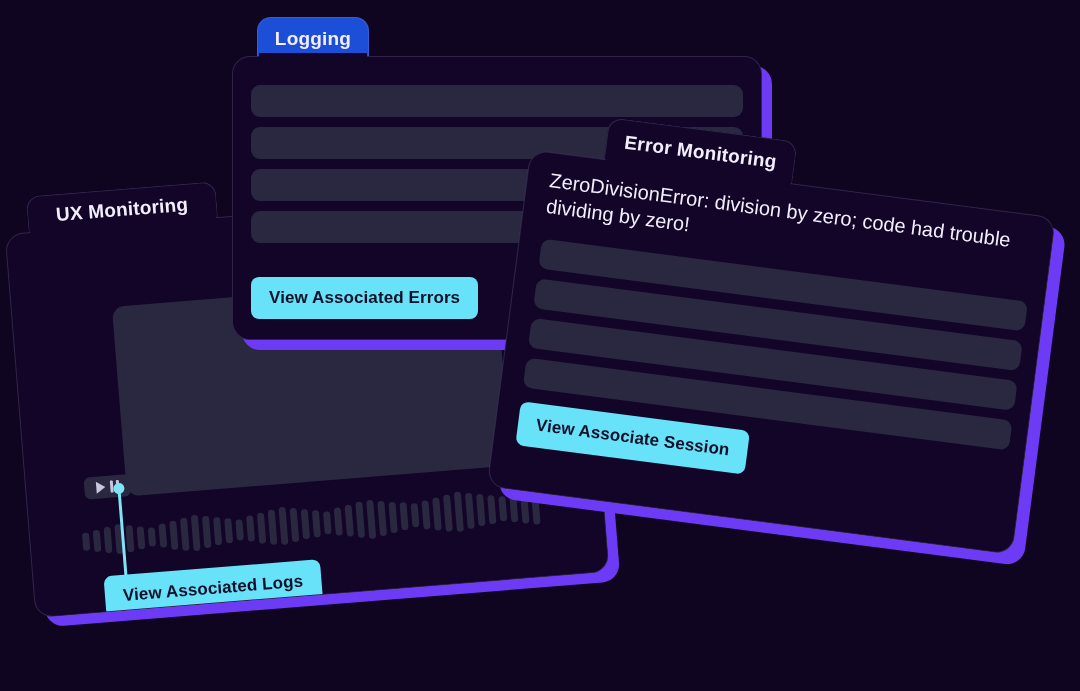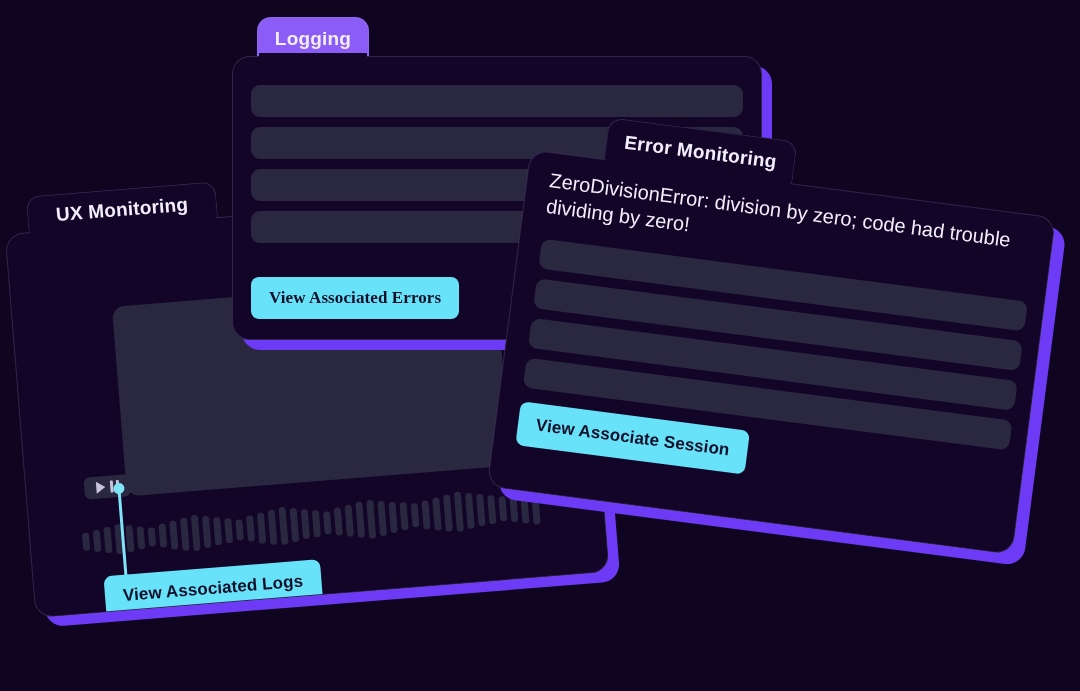--- a/index.html
+++ b/index.html
@@ -237,21 +237,20 @@
   }
   .log-row {
     left: 18px;
     width: 492px;
     height: 32px;
   }
   #log-cta {
     left: 18px;
     top: 220px;
     height: 42px;
-    font-family: Liberation Serif, serif;
   }
 
   
   #err-wrap {
     left: 496px;
     top: 136px;
     width: 580px;
     height: 440px;
     transform: rotate(7.4deg);
   }
@@ -367,21 +366,21 @@
         </div>
       <div id="ux-playhead" style="background: rgb(127, 228, 245);"></div>
 
       <button class="cta-button" id="ux-cta" style="background: rgb(104, 226, 248); color: rgb(16, 16, 42);">View Associated Logs</button>
     </div>
     <div class="tab-seam" id="ux-tab-seam" style="background: rgb(18, 5, 40);"></div>
   </div>
 
   <div class="card-wrap" id="log-wrap">
     <div class="card-shadow" id="log-shadow" style="background: rgb(109, 59, 245);"></div>
-    <div class="card-tab" id="log-tab" style="background: #8b5cf6;">
+    <div class="card-tab" id="log-tab" style="background: #1d4ed8;">
       <span class="card-tab-label" style="color: rgb(242, 238, 251);">Logging</span>
     </div>
     <div class="card-body" id="log-body" style="background: rgb(18, 5, 40);">
       <div id="log-rows">
           <div class="row-placeholder log-row" style="top: 28px; background: rgb(42, 39, 65);"></div>
           <div class="row-placeholder log-row" style="top: 70px; background: rgb(42, 39, 65);"></div>
           <div class="row-placeholder log-row" style="top: 112px; background: rgb(42, 39, 65);"></div>
           <div class="row-placeholder log-row" style="top: 154px; background: rgb(42, 39, 65);"></div>
         </div>
       <button class="cta-button" id="log-cta" style="background: rgb(104, 226, 248); color: rgb(16, 16, 42);">View Associated Errors</button>

